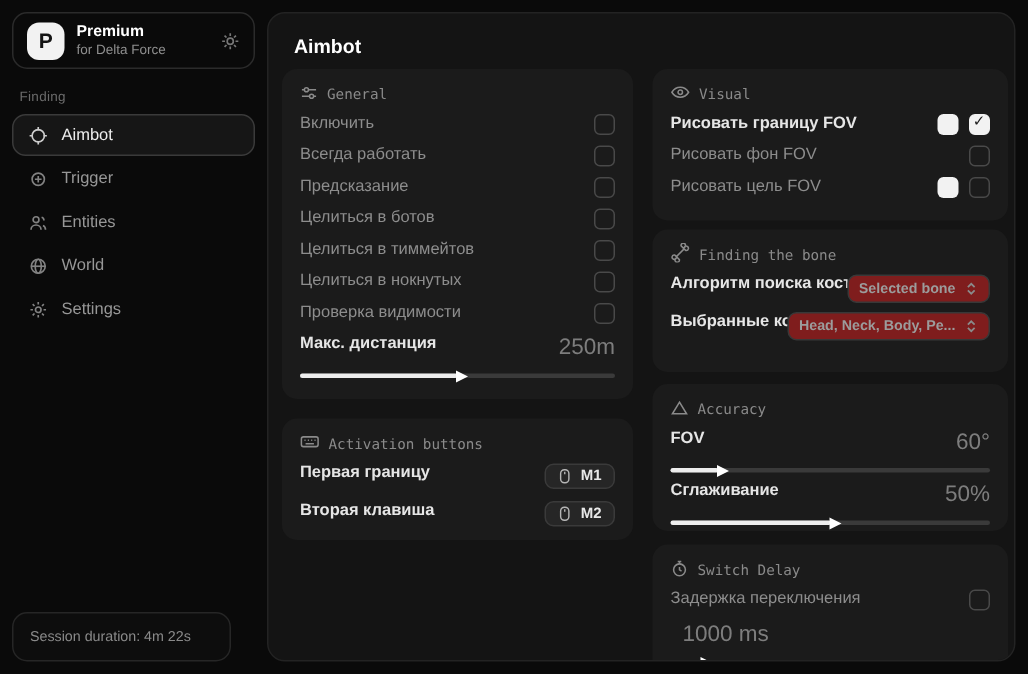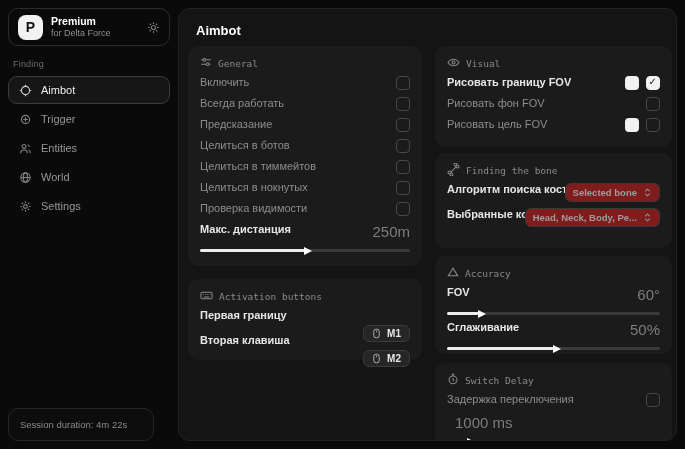--- a/index.html
+++ b/index.html
@@ -44,21 +44,21 @@
   .checkbox { width:14px; height:14px; border:1.5px solid #5c5c5c; border-radius:4px; flex:0 0 auto; cursor:pointer; position:relative; }
   .row[data-strong="false"] .checkbox { border-color:#494949; }
   .checkbox[data-checked="true"] { background:#f2f2f2; border-color:#f2f2f2; }
   .checkbox[data-checked="true"]::after { content:"✓"; position:absolute; left:1.5px; top:-1px; font-size:10px; font-weight:700; color:#1a1a1a; }
   .swatch { width:14px; height:14px; border-radius:4px; background:#f2f2f2; margin-right:7px; flex:0 0 auto; cursor:pointer; }
 
   .slider-track { position:relative; height:3px; background:#3a3a3a; border-radius:2px; margin:7px 0 4px; cursor:pointer; }
   .slider-fill { position:absolute; left:0; top:0; height:3px; background:#ededed; border-radius:2px; }
   .slider-fill::after { content:""; position:absolute; right:-7px; top:50%; transform:translateY(-50%); width:0; height:0; border-left:8px solid #ffffff; border-top:4.5px solid transparent; border-bottom:4.5px solid transparent; }
 
-  .key-btn { display:flex; align-items:center; gap:5px; background:#262626; border:1px solid #3a3a3a; border-radius:6px; padding:2px 8px 2px 7px; font-size:10px; font-weight:700; color:#e8e8e8; cursor:pointer; flex:0 0 auto;margin-top:16px; }
+  .key-btn { display:flex; align-items:center; gap:5px; background:#262626; border:1px solid #3a3a3a; border-radius:6px; padding:2px 8px 2px 7px; font-size:10px; font-weight:700; color:#e8e8e8; cursor:pointer; flex:0 0 auto; }
   .key-btn svg { color:#b5b5b5; }
 
   .select-btn { display:flex; align-items:center; gap:6px; background:#7f1d1d; border:1px solid #383838; border-radius:6px; padding:3px 7px; font-size:9.5px; color:#9c9c9c; cursor:pointer; flex:0 0 auto; max-width:136px; }
   .select-btn .sel-val { white-space:nowrap; overflow:hidden; text-overflow:ellipsis; }
   .select-btn svg { flex:0 0 auto; color:#8a8a8a; }
 
   .row-tall { height:25px; }
   .slider-label-row { height:19px;gap:48px; }
 </style>
 </head>

